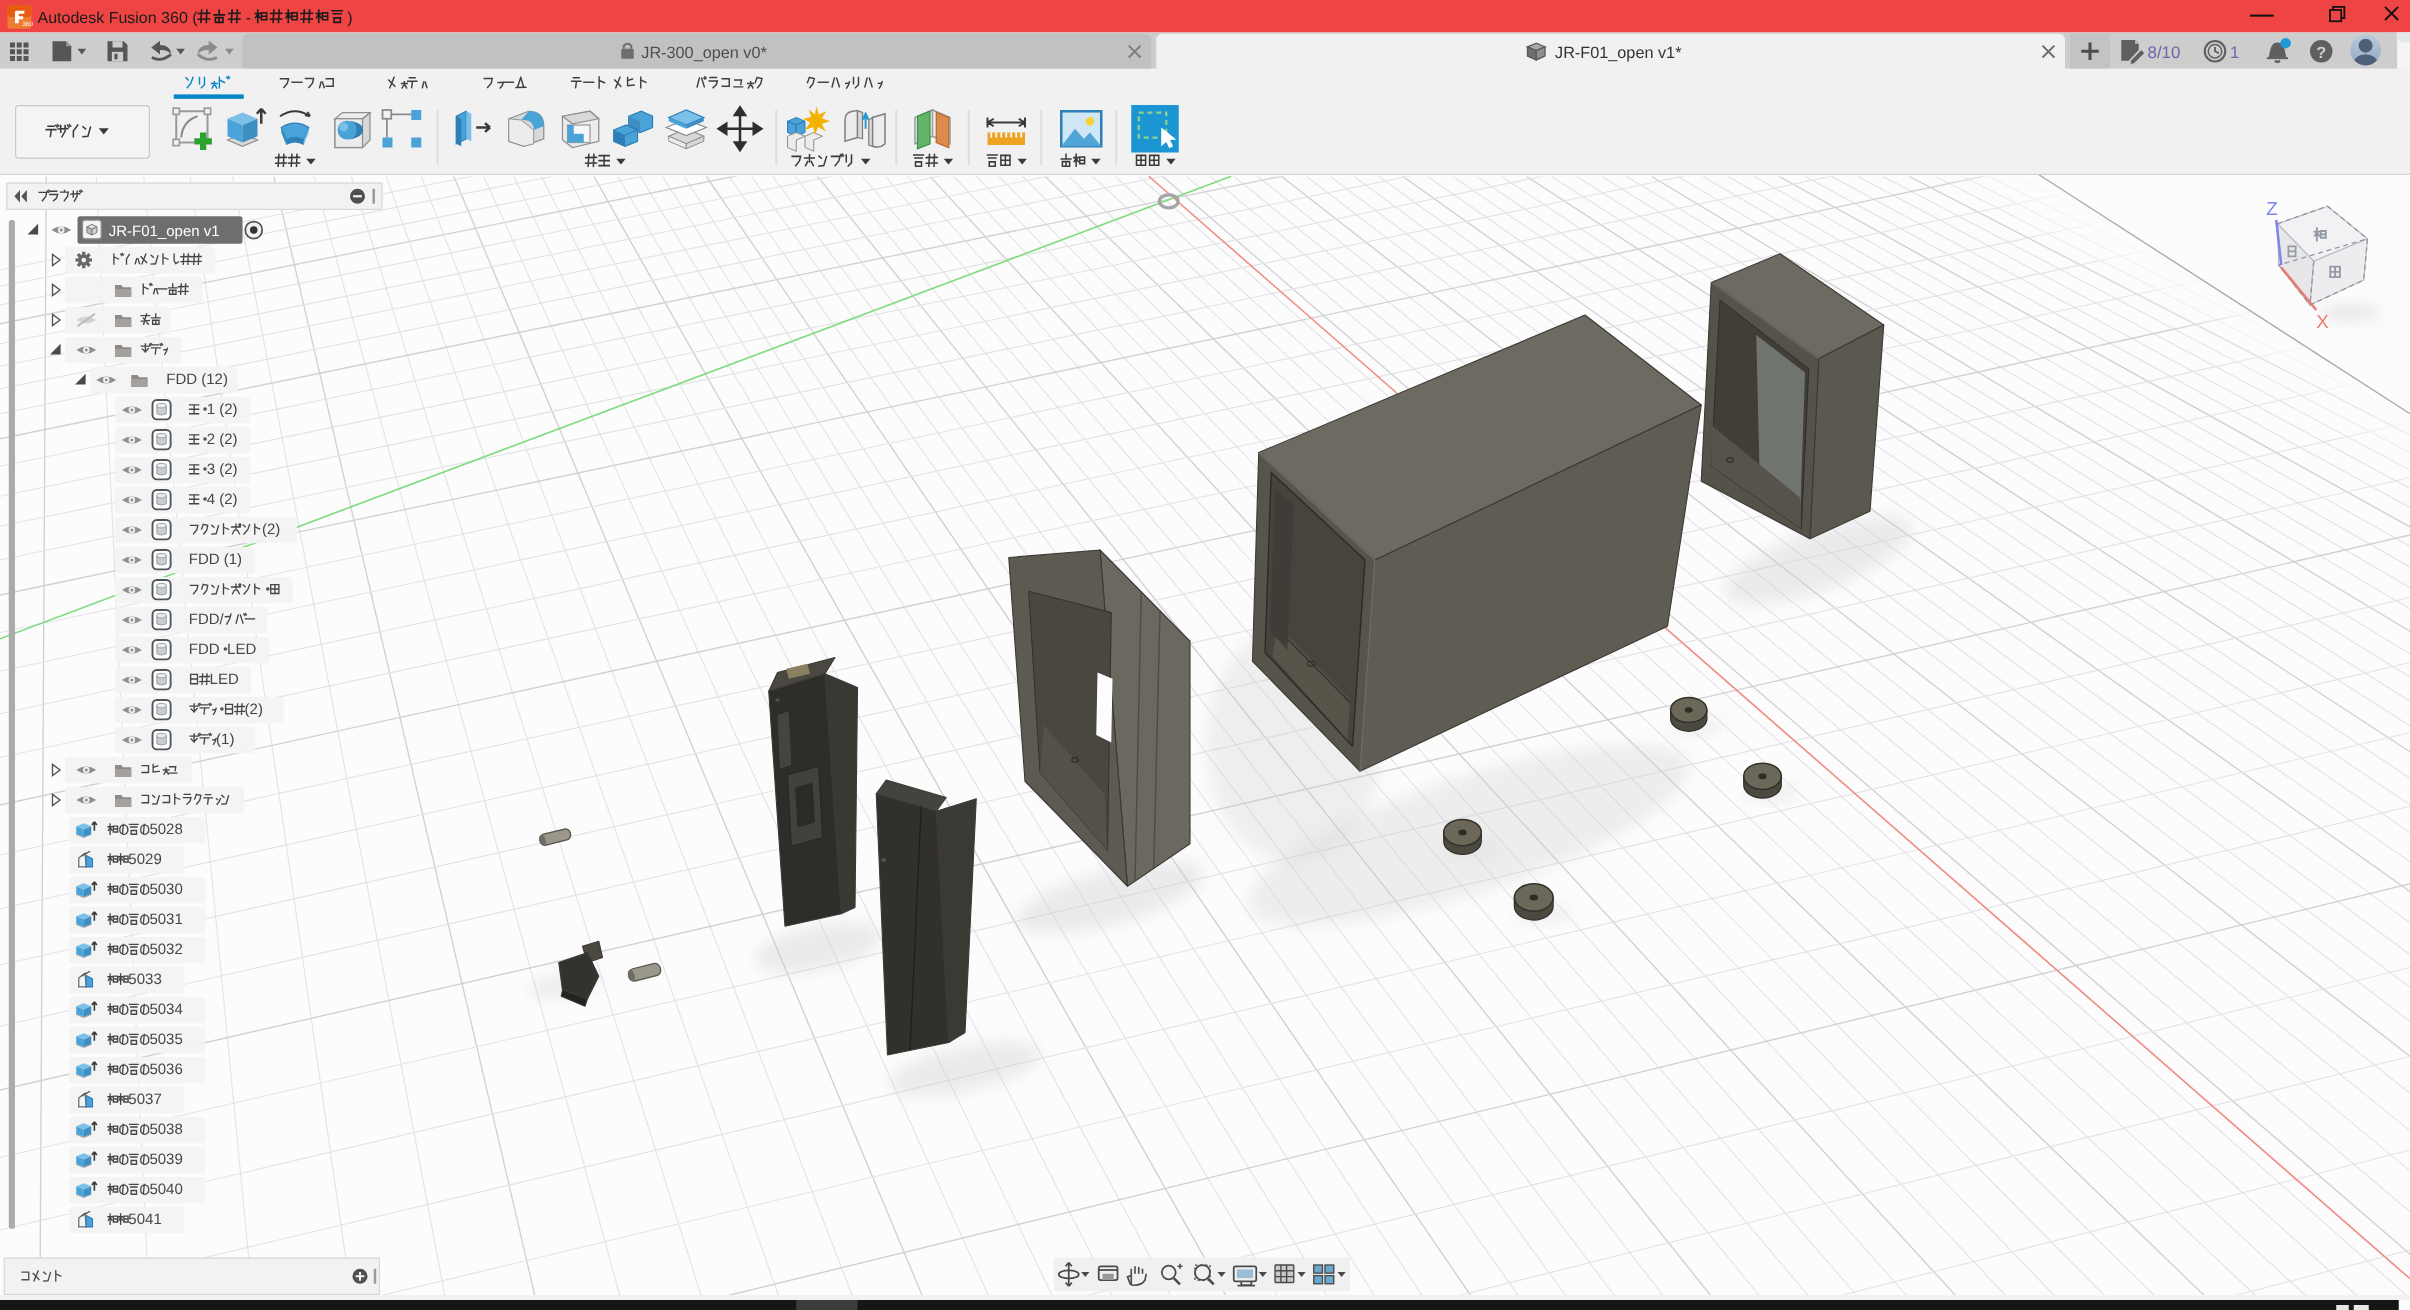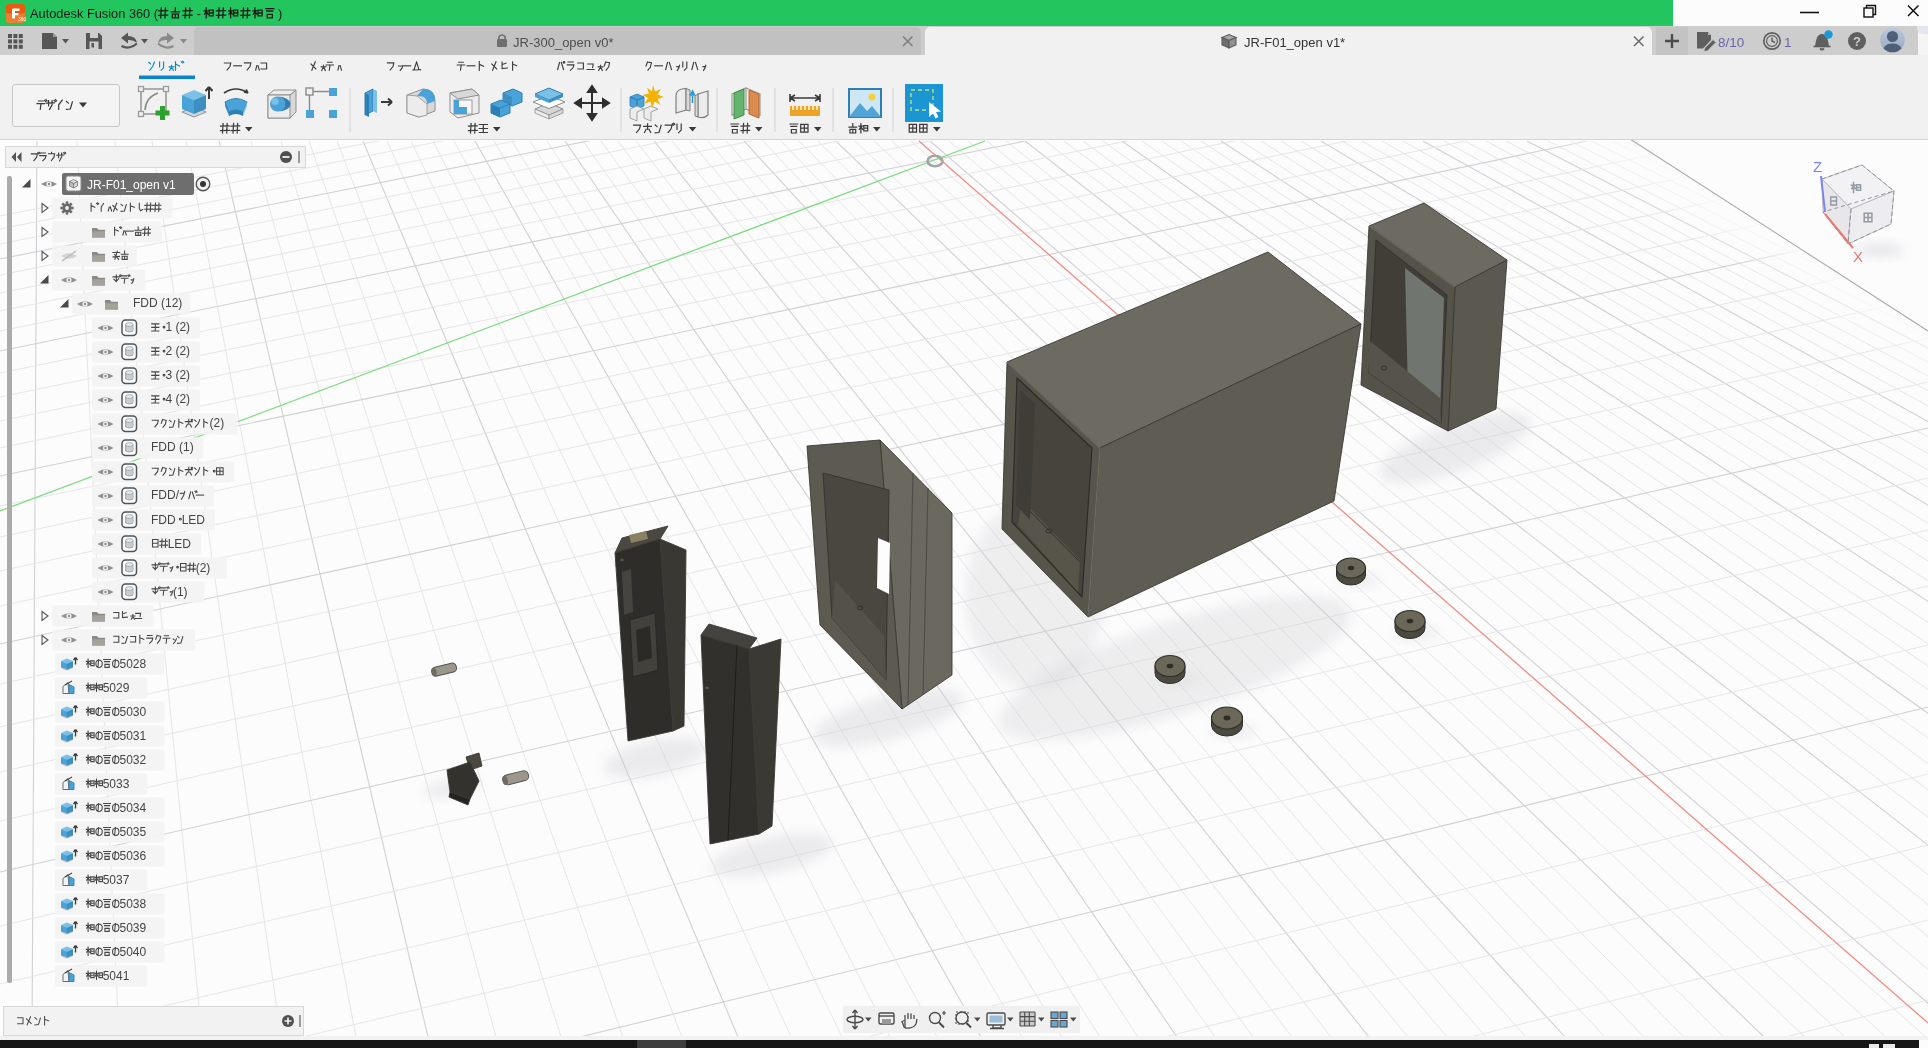--- a/index.html
+++ b/index.html
@@ -284,21 +284,21 @@
       <path d="M1822,179 L1862,165 L1894,191 M1894,191 L1891,224 L1848,244 L1823,212 Z" fill="none" stroke="#93939a" stroke-width="1" stroke-dasharray="4 3"></path>
       <path d="M1851,209 L1848,244" fill="none" stroke="#93939a" stroke-width="1" stroke-dasharray="4 3"></path>
       <path d="M1853.5 182.6 L1853.5 192.4 M1851.5 185.3 L1855.6 185.3 M1853.5 185.8 L1851.8 188.6 M1853.5 185.8 L1855.3 188.6 M1856.6 184.8 L1860.6 184.8 L1860.6 190.2 L1856.6 190.2 L1856.6 184.8 M1856.6 187.5 L1860.6 187.5" stroke="#949ba4" stroke-width="1.50" fill="none" stroke-linecap="square"></path>
       <path d="M1830.7 197.0 L1836.5 197.0 L1836.5 205.0 L1830.7 205.0 L1830.7 197.0 M1830.7 201.0 L1836.5 201.0" stroke="#949ba4" stroke-width="1.40" fill="none" stroke-linecap="square"></path>
       <path d="M1864.2 213.3 L1871.9 213.3 L1871.9 221.7 L1864.2 221.7 L1864.2 213.3 M1864.2 217.5 L1871.9 217.5 M1868.1 213.3 L1868.1 221.7" stroke="#949ba4" stroke-width="1.50" fill="none" stroke-linecap="square"></path>
       <path d="M1821 176 L1825 212" stroke="#7b86e8" stroke-width="2"></path>
       <text x="1813" y="172" font-size="15" fill="#7b86e8" font-family="Liberation Sans, sans-serif">Z</text>
       <path d="M1825 214 L1853 248" stroke="#e87b74" stroke-width="2"></path>
       <text x="1853" y="262" font-size="15" fill="#e87b74" font-family="Liberation Sans, sans-serif">X</text>
     </svg>
-    <div style="position:absolute;left:0;top:0;width:1673px;height:26px;background:#22c55e">
+    <div style="position:absolute;left:0;top:0;width:1928px;height:26px;background:#ef4444">
       <svg style="position:absolute;left:6px;top:4px" width="19" height="19">
         <rect x="0" y="0" width="19" height="19" rx="2.5" fill="#ED7D31"></rect>
         <rect x="0" y="0" width="19" height="9.5" rx="2.5" fill="#E85C10"></rect>
         <path d="M6 14.5 L6 5.5 Q6 4.5 7 4.5 L13.5 4.5 L13.5 7 L9 7 L9 9 L12.5 9 L12.5 11.3 L9 11.3 L9 14.5 Z" fill="#fff"></path>
         <text x="12" y="17" font-size="5" fill="#fff" font-family="Liberation Sans, sans-serif">360</text>
       </svg>
       <svg style="position:absolute;left:28px;top:3px" width="360" height="20">
         <text x="2" y="15" font-size="12.8" fill="#1b1b1b" font-family="Liberation Sans, sans-serif">Autodesk Fusion 360 (</text>
         <path d="M130.6 7.8 L139.7 7.6 M130.6 12.4 L139.7 12.2 M133.3 5.0 L132.7 14.9 M137.5 5.0 L137.0 14.9" stroke="#1b1b1b" stroke-width="1.27" fill="none" stroke-linecap="square"></path>
         <path d="M147.3 5.0 L147.3 8.9 M143.3 8.9 L151.4 8.9 M144.3 11.1 L150.4 11.1 L150.4 14.9 L144.3 14.9 L144.3 11.1 M147.3 11.1 L147.3 14.9" stroke="#1b1b1b" stroke-width="1.27" fill="none" stroke-linecap="square"></path>

